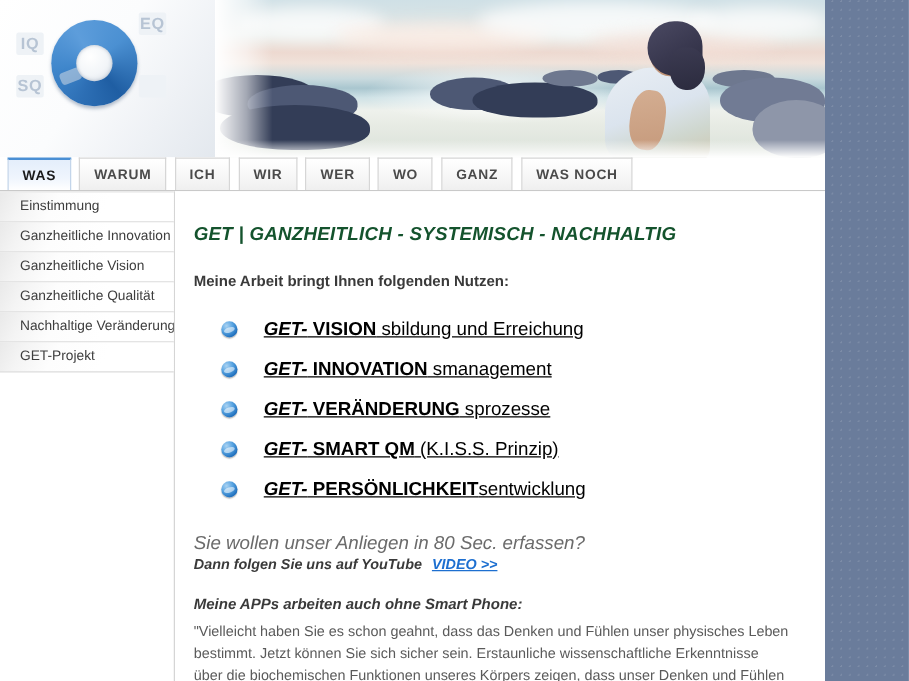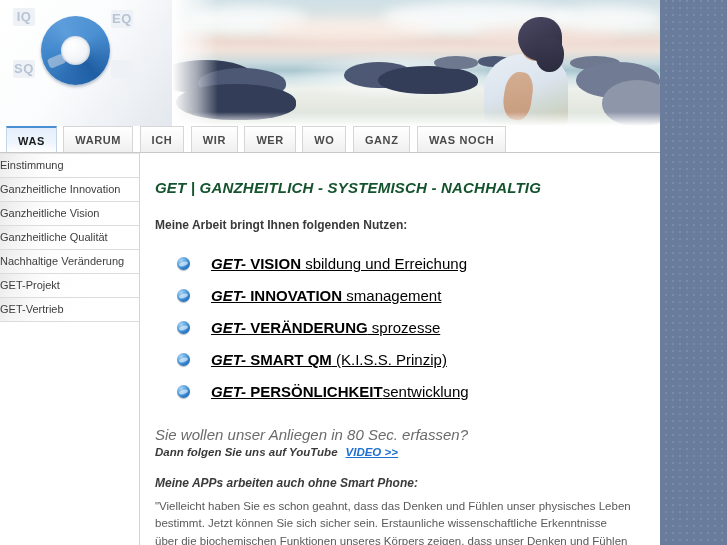--- a/index.html
+++ b/index.html
@@ -89,21 +89,21 @@
     font-size: 13px;
     font-weight: bold;
     color: #b7c4d4;
     background: #eef2f6;
     letter-spacing: .5px;
     width: 22px; height: 18px;
     line-height: 18px;
     text-align: center;
     border-radius: 2px;
   }
-  .logo-letter.iq { left: 13px; top: 8px; }
+  .logo-letter.iq { left: 13px; top: 26px; }
   .logo-letter.eq { left: 111px; top: 10px; }
   .logo-letter.sq { left: 13px; top: 60px; }
   .logo-letter.blank { left: 111px; top: 60px; color: transparent; }
 
   
   .banner {
     position: absolute;
     left: 172px; top: 0;
     width: 488px; height: 126px;
     overflow: hidden;
@@ -236,20 +236,21 @@
     height: 392px;
     background: #ffffff;
     box-sizing: border-box;
   }
   .side-item {
     position: relative;
     height: 23px;
     line-height: 23px;
     font-size: 11px;
     color: #3d3d3d;
+    padding-left: 16px;
     border-bottom: 1px solid #dcdcdc;
     background: linear-gradient(118deg,#e9e9e9 0%,#f4f4f4 14%,#fdfdfd 32%,#ffffff 60%,#ffffff 100%);
     cursor: pointer;
     white-space: nowrap;
     overflow: hidden;
   }
   .side-item:first-child { border-top: 1px solid #e4e4e4; }
 
   .content {
     position: absolute;
@@ -413,21 +414,20 @@
 
   <div class="body-wrap">
 
     <div class="sidebar">
       <div class="side-item">Einstimmung</div>
       <div class="side-item">Ganzheitliche Innovation</div>
       <div class="side-item">Ganzheitliche Vision</div>
       <div class="side-item">Ganzheitliche Qualität</div>
       <div class="side-item">Nachhaltige Veränderung</div>
       <div class="side-item">GET-Projekt</div>
-      <div class="side-item">GET-Vertrieb</div>
     </div>
 
     <div class="content">
 
       <h1 class="page-title">GET | GANZHEITLICH - SYSTEMISCH - NACHHALTIG</h1>
       <p class="lead">Meine Arbeit bringt Ihnen folgenden Nutzen:</p>
 
       <ul class="benefit-list">
         <li class="benefit">
           <span class="globe-icon"></span>

